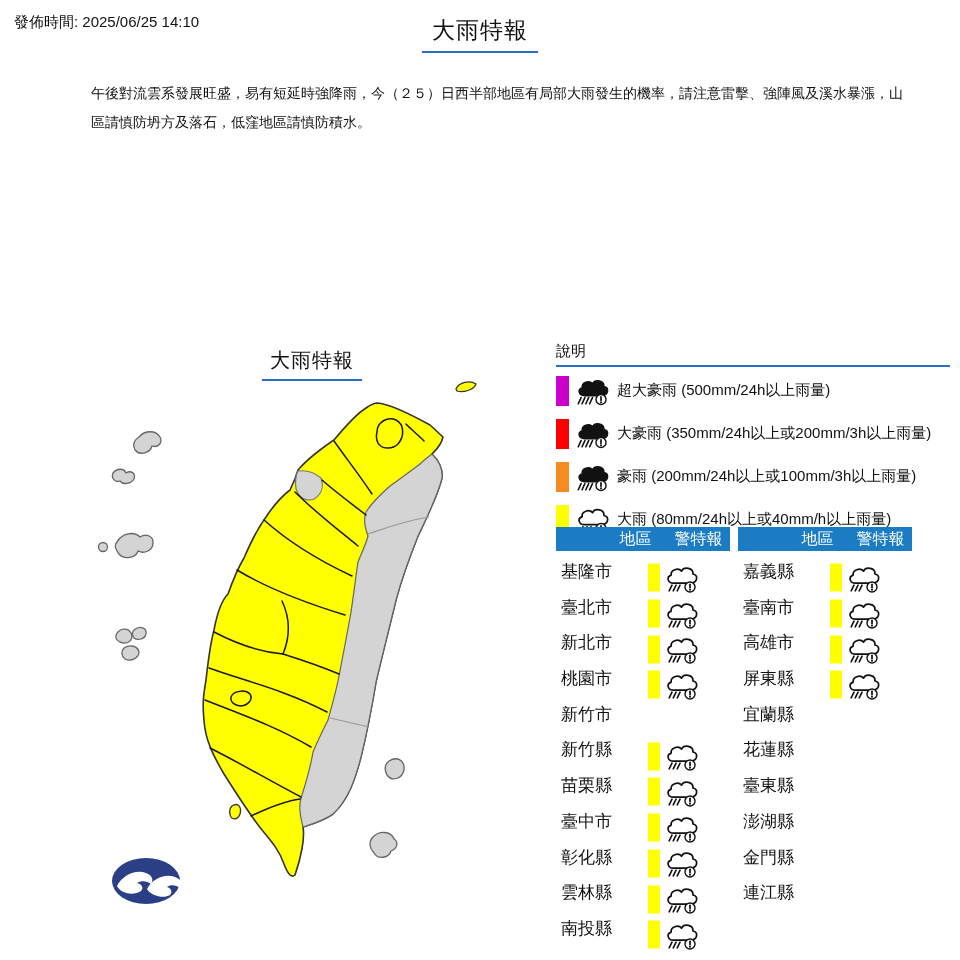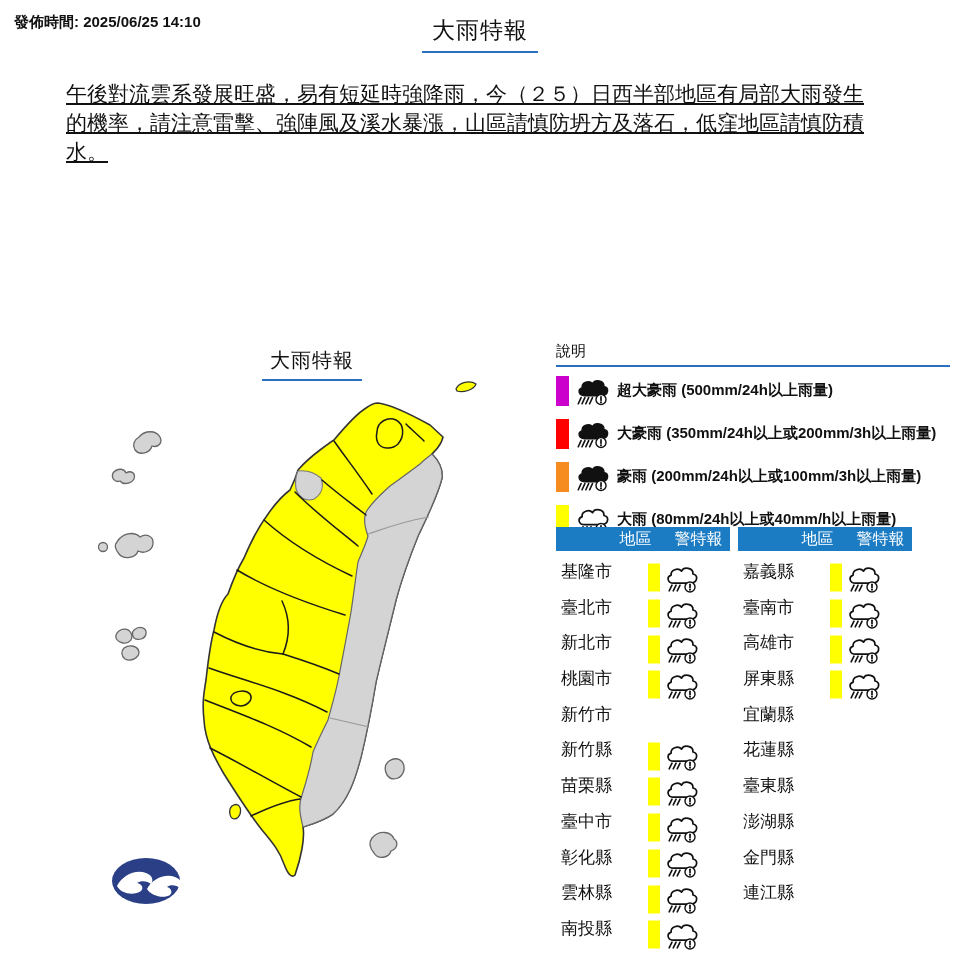--- a/index.html
+++ b/index.html
@@ -1,43 +1,43 @@
 <!DOCTYPE html>
 <html><head>
 <meta charset="utf-8">
 <style>
   html,body{margin:0;padding:0;}
   body{
     width:960px;height:960px;position:relative;background:#fff;
     font-family:"Liberation Sans","DejaVu Sans",sans-serif;color:#111;
     overflow:hidden;
   }
-  .published{position:absolute;left:14px;top:13px;font-size:15px;font-weight:bold;}
+  .published{position:absolute;left:14px;top:13px;font-size:15px;}
   .page-title-wrap{position:absolute;left:0;top:15px;width:100%;text-align:center;}
   .page-title{
     display:inline-block;font-size:23px;letter-spacing:1px;
     border-bottom:2px solid #2a6ebf;padding:0 10px 5px 10px;
   }
-  .desc{position:absolute;left:66px;top:79px;width:815px;font-size:21px;line-height:29px;text-decoration:underline;}
+  .desc{position:absolute;left:91px;top:79px;width:815px;font-size:14px;line-height:29px;}
 
   
   .map-title{
     position:absolute;left:262px;top:347px;font-size:20px;letter-spacing:1px;
     border-bottom:2px solid #2a6ebf;padding:0 8px 5px 8px;
   }
   svg.map{position:absolute;left:60px;top:330px;width:480px;height:630px;}
 
   
   .legend{position:absolute;left:556px;top:342px;width:394px;}
   .legend-title{font-size:15px;}
   .legend-rule{border:none;border-top:2px solid #2a6ebf;margin:4px 0 2px 0;}
   .litem{display:flex;align-items:center;height:43px;}
   .lswatch{width:13px;height:30px;flex:none;}
   .licon{width:36px;height:31px;margin:0 7px 0 5px;flex:none;}
-  .llabel{font-size:15px;white-space:nowrap;font-weight:bold;}
+  .llabel{font-size:15px;white-space:nowrap;}
 
   
   .tables{position:absolute;left:556px;top:527px;display:flex;gap:8px;}
   .wtable{width:174px;position:relative;}
   .thead{height:24px;background:#1b7cc4;color:#fff;display:flex;align-items:center;font-size:16px;padding-left:48px;}
   .thead span{width:50%;text-align:center;}
   .rows{margin-top:9px;}
   .trow{height:35.7px;display:flex;align-items:flex-start;position:relative;}
   .region{font-size:17px;padding-left:5px;}
   .warn{position:absolute;left:92px;top:50%;transform:translateY(-50%);display:flex;align-items:center;}

